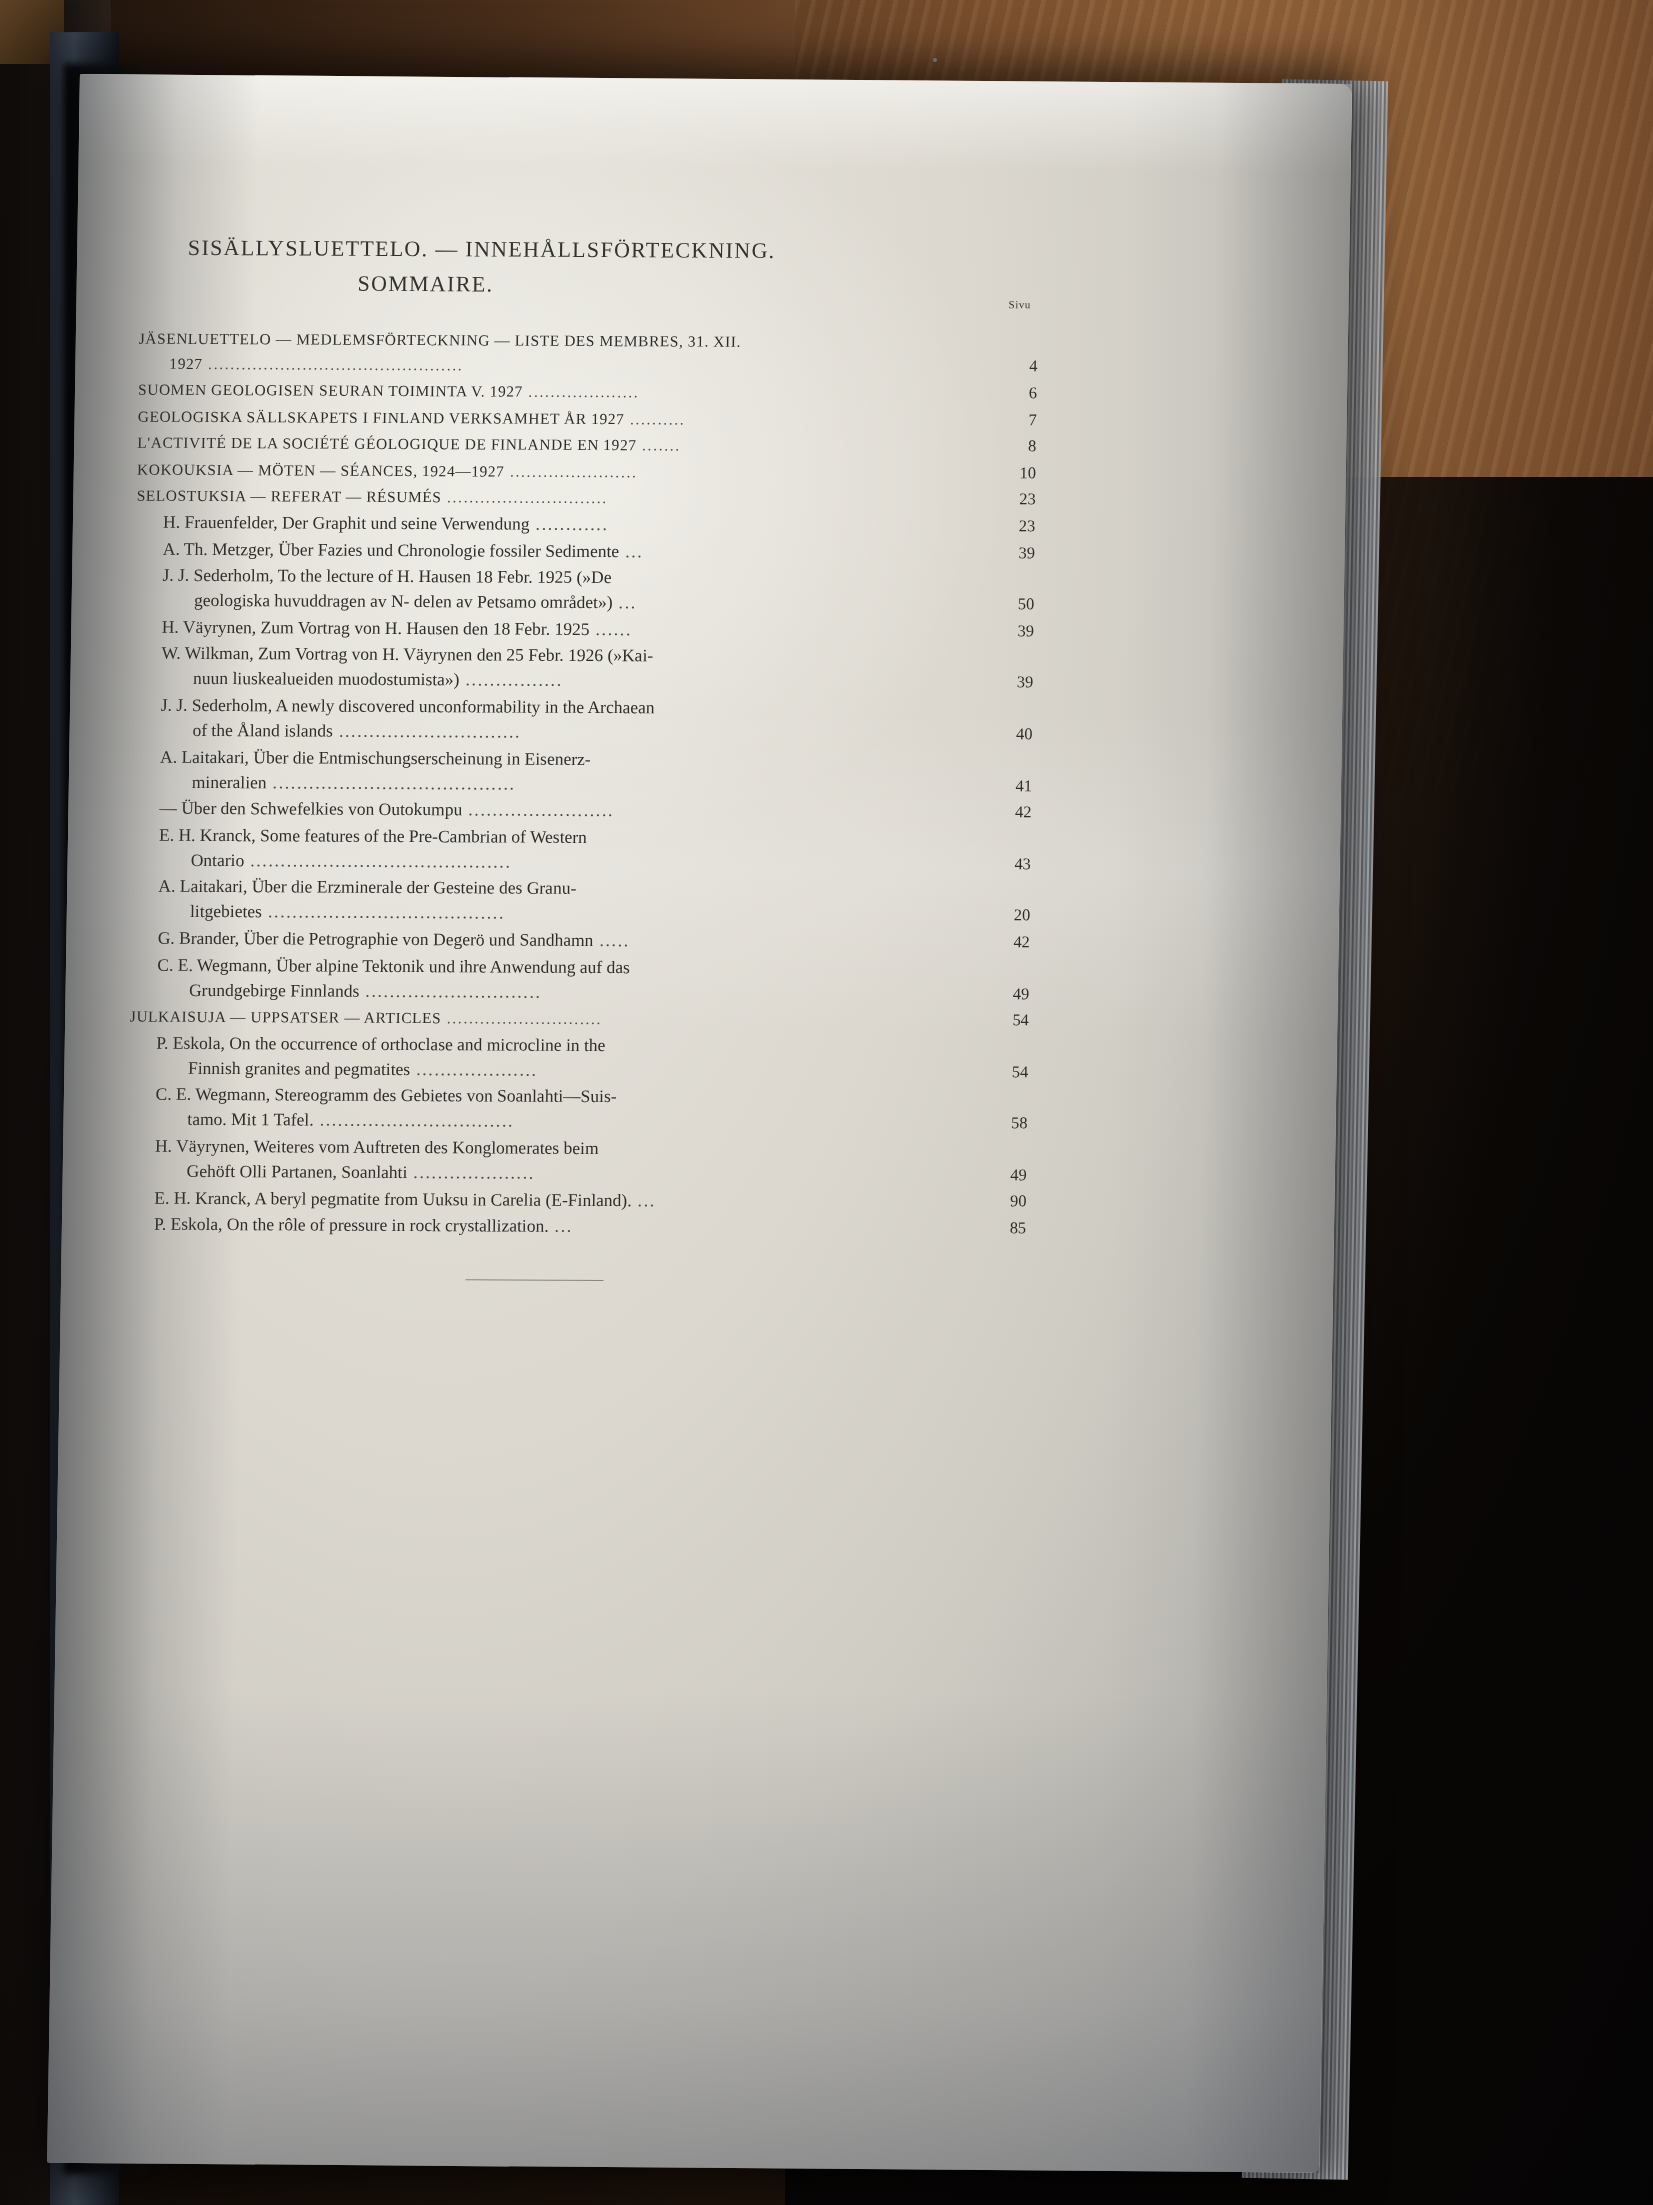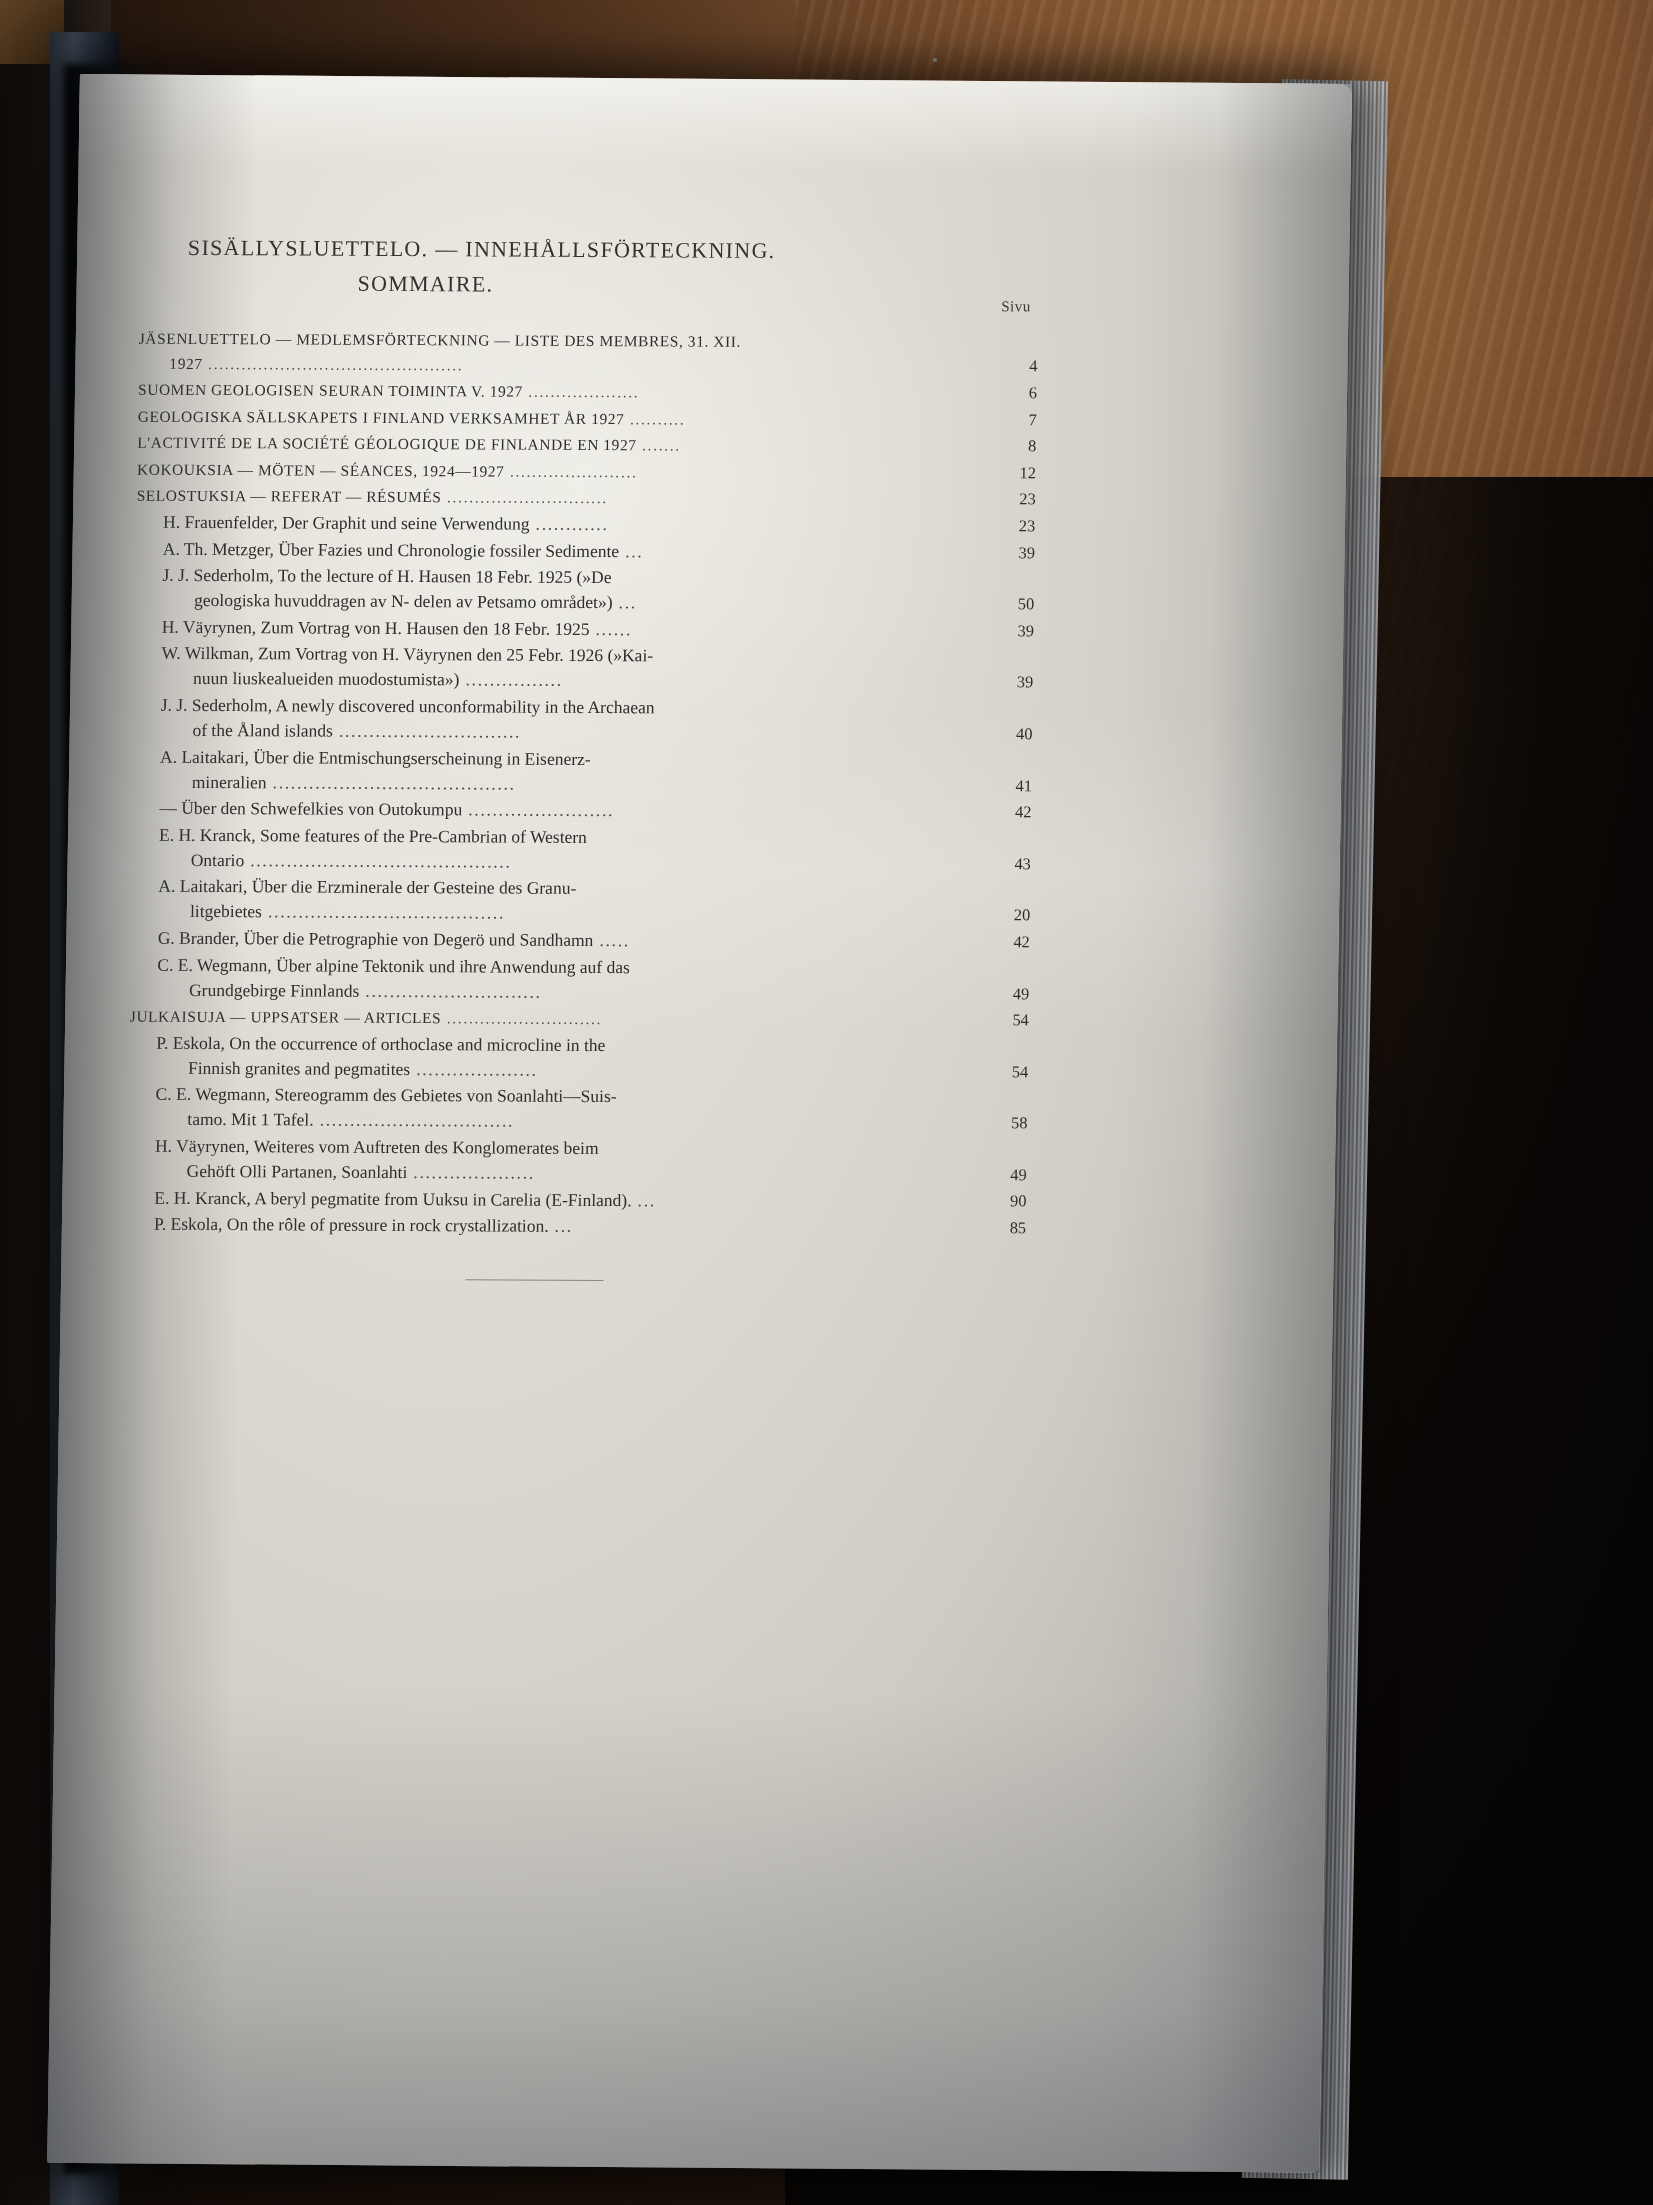--- a/index.html
+++ b/index.html
@@ -142,21 +142,21 @@
     font-size: 22px;
     letter-spacing: 1.3px;
     color: #34322e;
     margin-top: 8.5px;
     margin-left: 170px;
   }
   .col-head {
     position: absolute;
     right: 9.5px;
     top: 59px;
-    font-size: 15px;
+    font-size: 11px;
     letter-spacing: 0.5px;
     color: #3a3833;
   }
 
   ul.toc {
     list-style: none;
     margin: 0;
     padding: 0;
   }
   li.toc-row {
@@ -250,21 +250,21 @@
           <li class="toc-row smallcaps">
             <span class="txt">GEOLOGISKA SÄLLSKAPETS I FINLAND VERKSAMHET ÅR 1927<span class="dots"> ..........</span></span>
             <span class="pg">7</span>
           </li>
           <li class="toc-row smallcaps">
             <span class="txt">L'ACTIVITÉ DE LA SOCIÉTÉ GÉOLOGIQUE DE FINLANDE EN 1927<span class="dots"> .......</span></span>
             <span class="pg">8</span>
           </li>
           <li class="toc-row smallcaps">
             <span class="txt">KOKOUKSIA — MÖTEN — SÉANCES, 1924—1927<span class="dots"> .......................</span></span>
-            <span class="pg">12</span>
+            <span class="pg">10</span>
           </li>
           <li class="toc-row smallcaps">
             <span class="txt">SELOSTUKSIA — REFERAT — RÉSUMÉS<span class="dots"> .............................</span></span>
             <span class="pg">23</span>
           </li>
           <li class="toc-row indent">
             <span class="txt">H. Frauenfelder, Der Graphit und seine Verwendung<span class="dots"> ............</span></span>
             <span class="pg">23</span>
           </li>
           <li class="toc-row indent">

